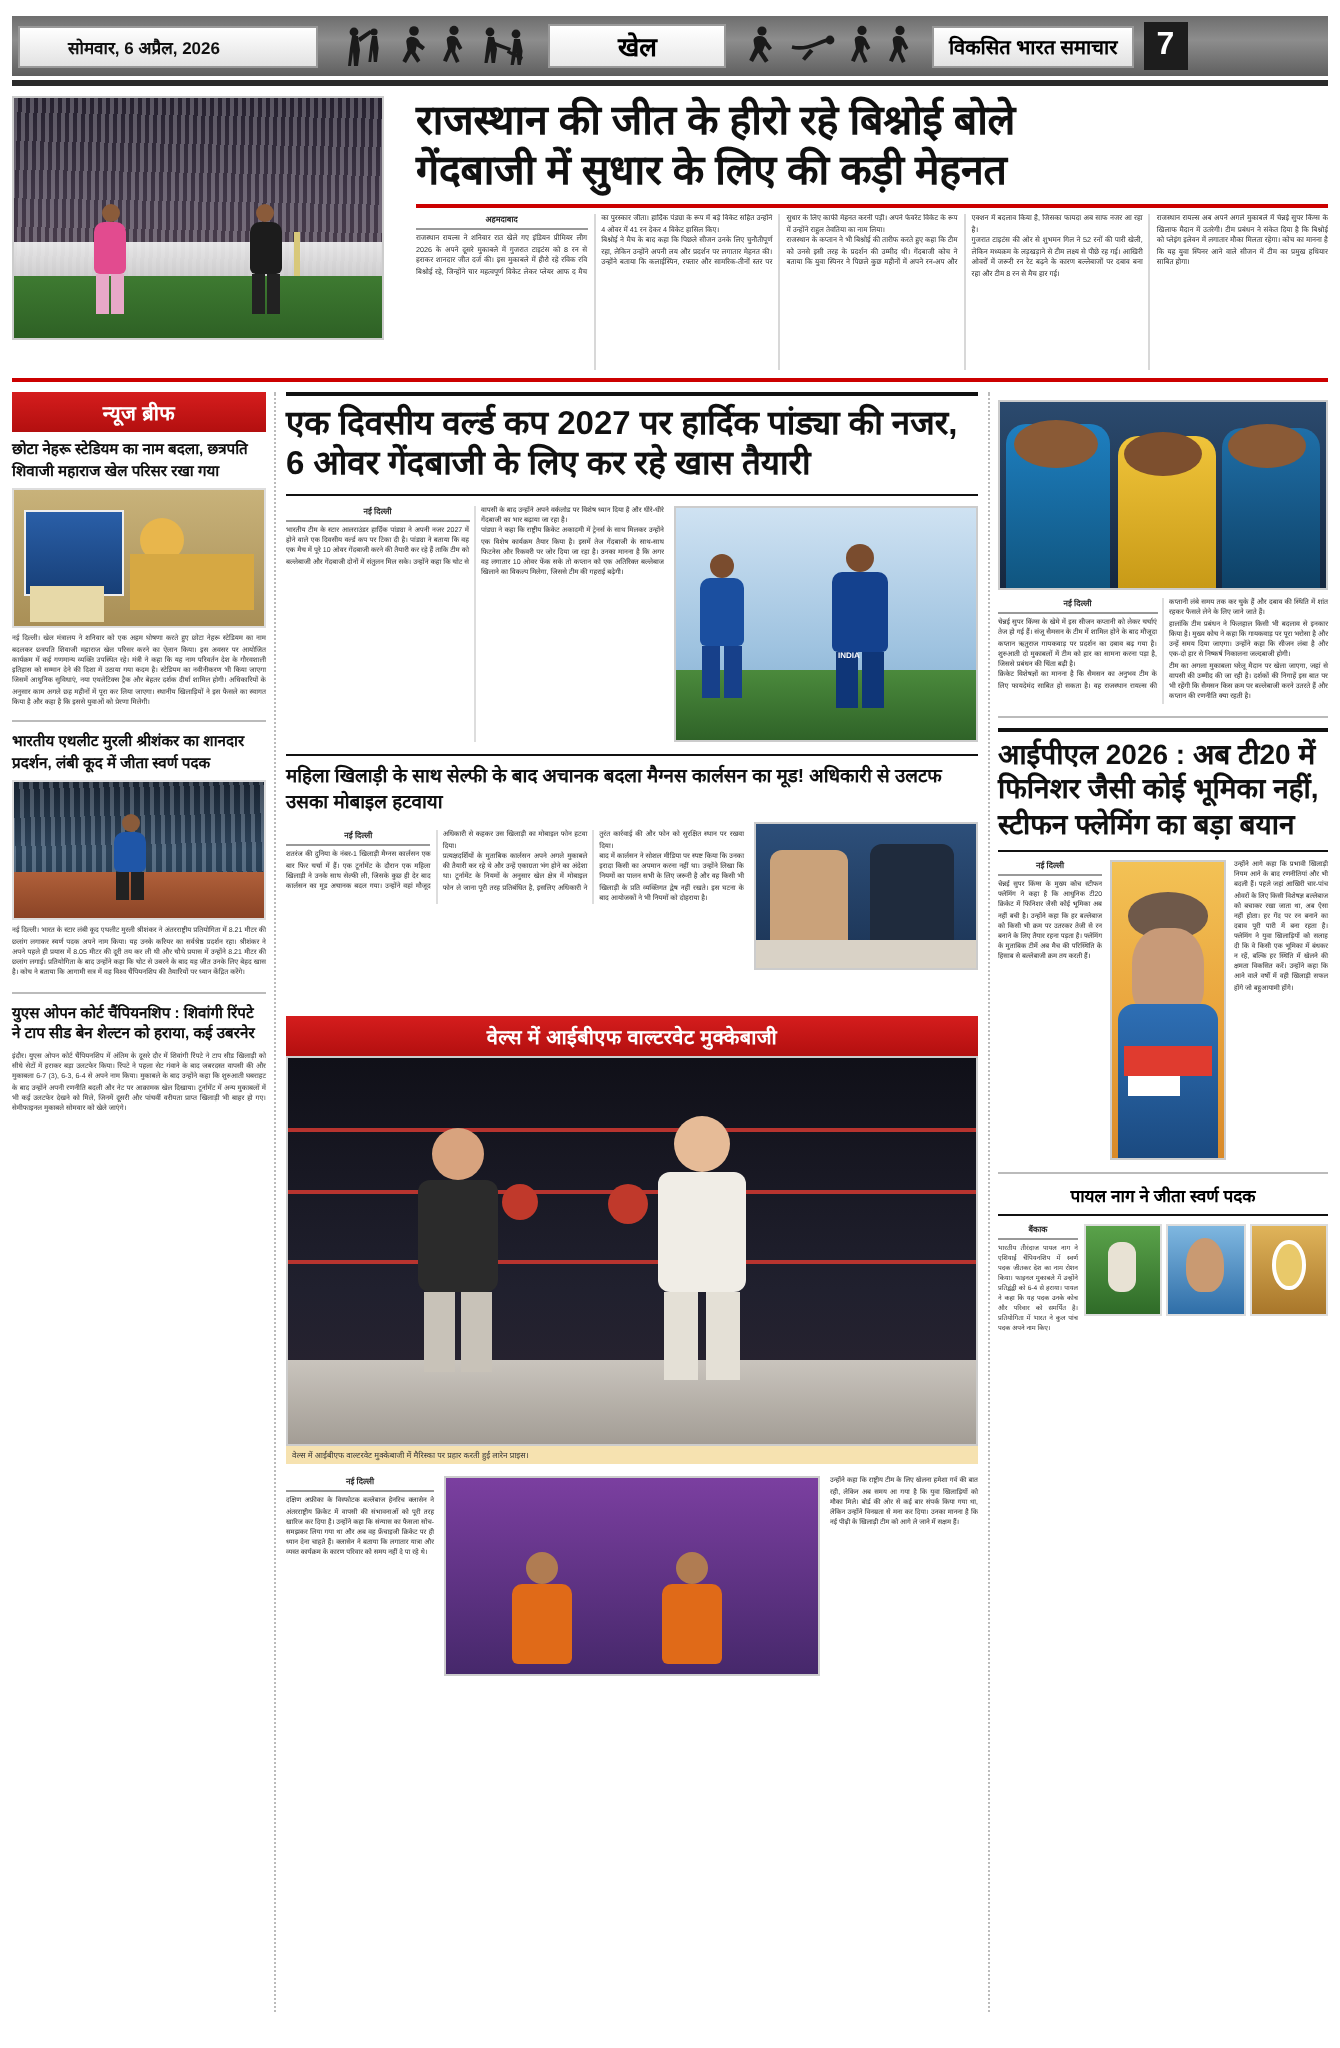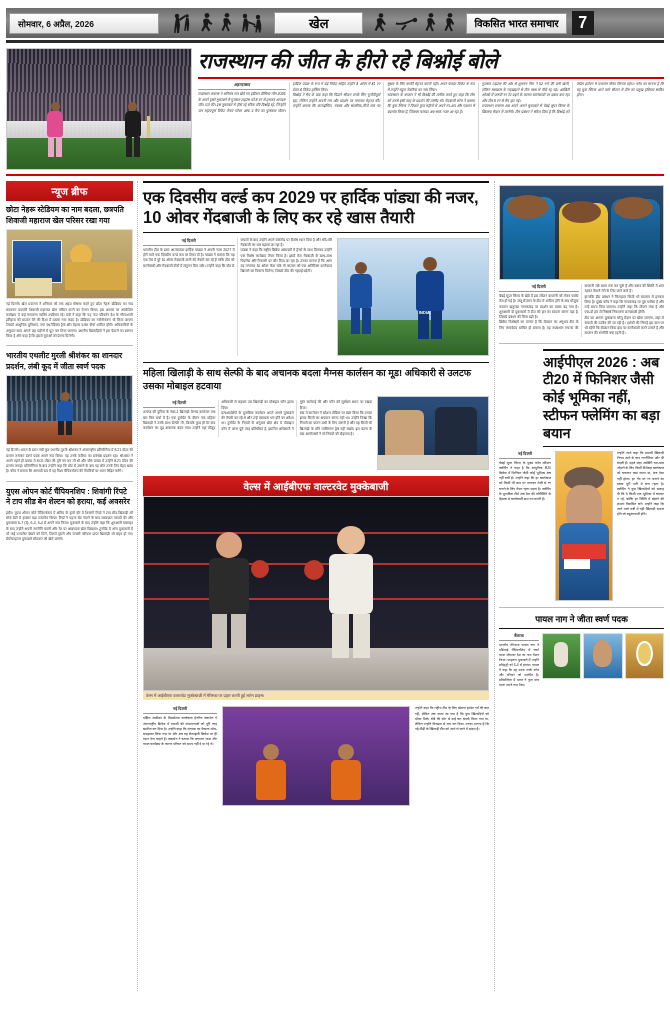--- a/index.html
+++ b/index.html
@@ -23,21 +23,21 @@
     background:linear-gradient(#6e6e6e,#8d8d8d 40%,#5f5f5f);
     display:flex; align-items:center;
     padding:0 3px;
     gap:3px;
   }
   .date-box {
     background:linear-gradient(#fff,#e2e2e2);
     border:1px solid #999;
     height:21px;
     display:flex; align-items:center;
-    padding:0 8px;
+    padding:0 24px;
     font-size:8.5px;
     font-weight:bold;
     color:#111;
     white-space:nowrap;
     min-width:150px;
     text-align:center;
   }
   .athlete-strip { display:flex; align-items:center; gap:5px; padding:0 6px; }
   .athlete-strip svg { display:block; }
   .section-box {
@@ -61,21 +61,21 @@
     background:#1d1d1d; color:#fff;
     height:24px; width:22px;
     display:flex; align-items:center; justify-content:center;
     font-size:16px; font-weight:bold;
     margin-left:2px;
   }
   .rule-thick { height:3px; background:#2a2a2a; margin-top:2px; }
 
   
   .lead {
-    display:flex; gap:6px; margin-top:5px;font-style:italic;
+    display:flex; gap:16px; margin-top:5px;
   }
   .lead-photo {
     width:186px; height:122px;
     position:relative; overflow:hidden;
     border:1px solid #ccc;
     flex:0 0 auto;
   }
   .lead-right { flex:1; }
   .lead-head {
     font-size:20.5px; line-height:1.22;
@@ -151,21 +151,21 @@
   .right-cols {
     column-count:2; column-gap:6px; column-rule:1px solid #ddd;
     font-size:3.5px; line-height:1.5; text-align:justify; color:#2b2b2b;
   }
 
   .cap {
     font-size:4px; color:#333; background:#f6e2b0; padding:2px 3px; line-height:1.3;
   }
   .box-ipl-head {
     font-size:14px; font-weight:bold; line-height:1.28; color:#111;
-    border-top:2px solid #111; border-bottom:1px solid #111; padding:3px 0;margin-left:44px;
+    border-top:2px solid #111; border-bottom:1px solid #111; padding:3px 0;
   }
 
   
   .crowd { position:absolute; inset:0; background:
       repeating-linear-gradient(92deg, rgba(255,255,255,.22) 0 2px, rgba(0,0,0,.12) 2px 4px),
       linear-gradient(#2a2535,#4a3f52 45%,#5b4a55);
   }
   .crowd.b2 { background:
       repeating-linear-gradient(88deg, rgba(255,255,255,.18) 0 2px, rgba(0,0,0,.16) 2px 5px),
       linear-gradient(#1d2a3a,#36506b 50%,#244055); }
@@ -276,20 +276,21 @@
         <div class="head"></div>
         <div class="body" style="background:#1c1c1c;"></div>
         <div class="legs"></div>
       </div>
       <div class="lines">
         <i style="left:76%;top:56%;width:3px;height:22px;background:#d8c87a;"></i>
       </div>
     </div>
     <div class="lead-right">
       <div class="lead-head">राजस्थान की जीत के हीरो रहे बिश्नोई बोले</div>
+      <div class="lead-head">गेंदबाजी में सुधार के लिए की कड़ी मेहनत</div>
       <div class="red-rule"></div>
       <div class="lead-cols">
         <span class="dateline">अहमदाबाद</span>
         <p>राजस्थान रायल्स ने शनिवार रात खेले गए इंडियन प्रीमियर लीग 2026 के अपने दूसरे मुकाबले में गुजरात टाइटंस को 8 रन से हराकर शानदार जीत दर्ज की। इस मुकाबले में हीरो रहे रविक रवि बिश्नोई रहे, जिन्होंने चार महत्वपूर्ण विकेट लेकर प्लेयर आफ द मैच का पुरस्कार जीता। हार्दिक पंड्या के रूप में बड़े विकेट सहित उन्होंने 4 ओवर में 41 रन देकर 4 विकेट हासिल किए।</p>
         <p>बिश्नोई ने मैच के बाद कहा कि पिछले सीजन उनके लिए चुनौतीपूर्ण रहा, लेकिन उन्होंने अपनी लय और प्रदर्शन पर लगातार मेहनत की। उन्होंने बताया कि कलाईस्पिन, रफ्तार और सामरिक-तीनों स्तर पर सुधार के लिए काफी मेहनत करनी पड़ी। अपने फेवरेट विकेट के रूप में उन्होंने राहुल तेवतिया का नाम लिया।</p>
         <p>राजस्थान के कप्तान ने भी बिश्नोई की तारीफ करते हुए कहा कि टीम को उनसे इसी तरह के प्रदर्शन की उम्मीद थी। गेंदबाजी कोच ने बताया कि युवा स्पिनर ने पिछले कुछ महीनों में अपने रन-अप और एक्शन में बदलाव किया है, जिसका फायदा अब साफ नजर आ रहा है।</p>
         <p>गुजरात टाइटंस की ओर से शुभमन गिल ने 52 रनों की पारी खेली, लेकिन मध्यक्रम के लड़खड़ाने से टीम लक्ष्य से पीछे रह गई। आखिरी ओवरों में जरूरी रन रेट बढ़ने के कारण बल्लेबाजों पर दबाव बना रहा और टीम 8 रन से मैच हार गई।</p>
         <p>राजस्थान रायल्स अब अपने अगले मुकाबले में चेन्नई सुपर किंग्स के खिलाफ मैदान में उतरेगी। टीम प्रबंधन ने संकेत दिया है कि बिश्नोई को प्लेइंग इलेवन में लगातार मौका मिलता रहेगा। कोच का मानना है कि यह युवा स्पिनर आने वाले सीजन में टीम का प्रमुख हथियार साबित होगा।</p>
       </div>
     </div>
@@ -325,27 +326,27 @@
             <div class="body" style="background:#1f56a8;height:20px;"></div>
             <div class="legs" style="height:14px;"></div>
           </div>
         </div>
         <div class="brief-body">नई दिल्ली। भारत के स्टार लंबी कूद एथलीट मुरली श्रीशंकर ने अंतरराष्ट्रीय प्रतियोगिता में 8.21 मीटर की छलांग लगाकर स्वर्ण पदक अपने नाम किया। यह उनके करियर का सर्वश्रेष्ठ प्रदर्शन रहा। श्रीशंकर ने अपने पहले ही प्रयास में 8.05 मीटर की दूरी तय कर ली थी और चौथे प्रयास में उन्होंने 8.21 मीटर की छलांग लगाई। प्रतियोगिता के बाद उन्होंने कहा कि चोट से उबरने के बाद यह जीत उनके लिए बेहद खास है। कोच ने बताया कि आगामी सत्र में वह विश्व चैंपियनशिप की तैयारियों पर ध्यान केंद्रित करेंगे।</div>
       </div>
 
       <div class="divider"></div>
 
       <div>
-        <div class="brief-head">युएस ओपन कोर्ट चैंपियनशिप : शिवांगी रिंपटे ने टाप सीड बेन शेल्टन को हराया, कई अवसरेर</div>
+        <div class="brief-head">युएस ओपन कोर्ट चैंपियनशिप : शिवांगी रिंपटे ने टाप सीड बेन शेल्टन को हराया, कई उबरनेर</div>
         <div class="brief-body">इंदौर। युएस ओपन कोर्ट चैंपियनशिप में अंतिम के दूसरे दौर में शिवांगी रिंपटे ने टाप सीड खिलाड़ी को सीधे सेटों में हराकर बड़ा उलटफेर किया। रिंपटे ने पहला सेट गंवाने के बाद जबरदस्त वापसी की और मुकाबला 6-7 (3), 6-3, 6-4 से अपने नाम किया। मुकाबले के बाद उन्होंने कहा कि शुरुआती घबराहट के बाद उन्होंने अपनी रणनीति बदली और नेट पर आक्रामक खेल दिखाया। टूर्नामेंट में अन्य मुकाबलों में भी कई उलटफेर देखने को मिले, जिनमें दूसरी और पांचवीं वरीयता प्राप्त खिलाड़ी भी बाहर हो गए। सेमीफाइनल मुकाबले सोमवार को खेले जाएंगे।</div>
       </div>
     </div>
 
     <div class="col-mid">
-      <div class="mid-head">एक दिवसीय वर्ल्ड कप 2029 पर हार्दिक पांड्या की नजर, 10 ओवर गेंदबाजी के लिए कर रहे खास तैयारी</div>
+      <div class="mid-head">एक दिवसीय वर्ल्ड कप 2027 पर हार्दिक पांड्या की नजर, 6 ओवर गेंदबाजी के लिए कर रहे खास तैयारी</div>
 
       <div class="mid-body-wrap">
         <div class="mid-text">
           <span class="dateline">नई दिल्ली</span>
           <p>भारतीय टीम के स्टार आलराउंडर हार्दिक पांड्या ने अपनी नजर 2027 में होने वाले एक दिवसीय वर्ल्ड कप पर टिका दी है। पांड्या ने बताया कि वह एक मैच में पूरे 10 ओवर गेंदबाजी करने की तैयारी कर रहे हैं ताकि टीम को बल्लेबाजी और गेंदबाजी दोनों में संतुलन मिल सके। उन्होंने कहा कि चोट से वापसी के बाद उन्होंने अपने वर्कलोड पर विशेष ध्यान दिया है और धीरे-धीरे गेंदबाजी का भार बढ़ाया जा रहा है।</p>
           <p>पांड्या ने कहा कि राष्ट्रीय क्रिकेट अकादमी में ट्रेनर्स के साथ मिलकर उन्होंने एक विशेष कार्यक्रम तैयार किया है। इसमें तेज गेंदबाजी के साथ-साथ फिटनेस और रिकवरी पर जोर दिया जा रहा है। उनका मानना है कि अगर वह लगातार 10 ओवर फेंक सके तो कप्तान को एक अतिरिक्त बल्लेबाज खिलाने का विकल्प मिलेगा, जिससे टीम की गहराई बढ़ेगी।</p>
         </div>
         <div class="mid-photo">
           <div style="position:absolute;inset:0;background:linear-gradient(#cfe2f2,#9fc3e0 60%,#7aa8cc);"></div>
           <div style="position:absolute;left:0;right:0;bottom:0;height:30%;background:linear-gradient(#4b8a3c,#2f6328);"></div>
@@ -375,21 +376,21 @@
           </div>
         </div>
         <div style="width:112px;height:74px;position:relative;overflow:hidden;border:1px solid #ccc;flex:0 0 auto;">
           <div style="position:absolute;inset:0;background:linear-gradient(#2d4f7a,#1b3354);"></div>
           <div style="position:absolute;left:6%;top:18%;width:36%;height:70%;background:#caa27a;border-radius:6px 6px 0 0;"></div>
           <div style="position:absolute;left:52%;top:14%;width:38%;height:74%;background:#1f2b3d;border-radius:6px 6px 0 0;"></div>
           <div style="position:absolute;left:0;right:0;bottom:0;height:20%;background:#d9d2c6;"></div>
         </div>
       </div>
 
-      <div style="margin-top:6px;">
+      <div style="margin-top:23px;">
         <div class="redbar">वेल्स में आईबीएफ वाल्टरवेट मुक्केबाजी</div>
         <div style="position:relative;width:100%;height:195px;overflow:hidden;border:1px solid #ccc;">
           <div class="ring"></div>
           <div class="rope" style="top:18%;"></div>
           <div class="rope" style="top:34%;"></div>
           <div class="rope" style="top:52%;"></div>
           <div class="ringfloor"></div>
           <div style="position:absolute;left:16%;bottom:20%;width:60px;height:120px;">
             <div style="width:26px;height:26px;border-radius:50%;background:#d8a37e;margin:0 auto;"></div>
             <div style="width:40px;height:56px;background:#2b2b2b;margin:0 auto;border-radius:6px;"></div>

